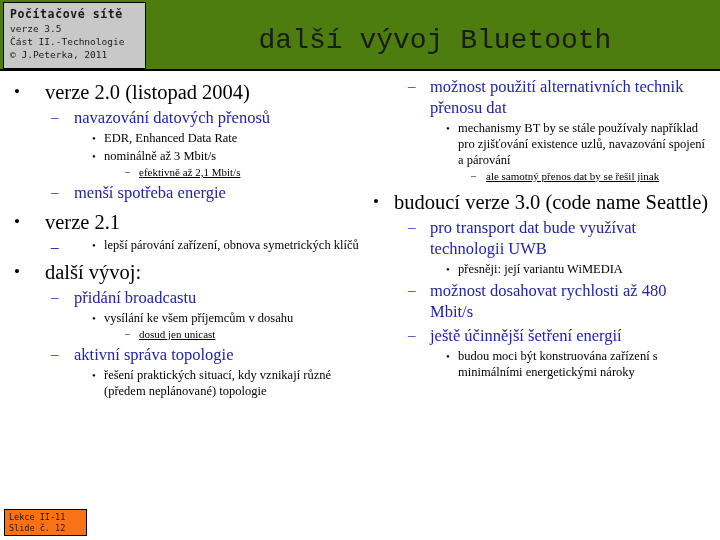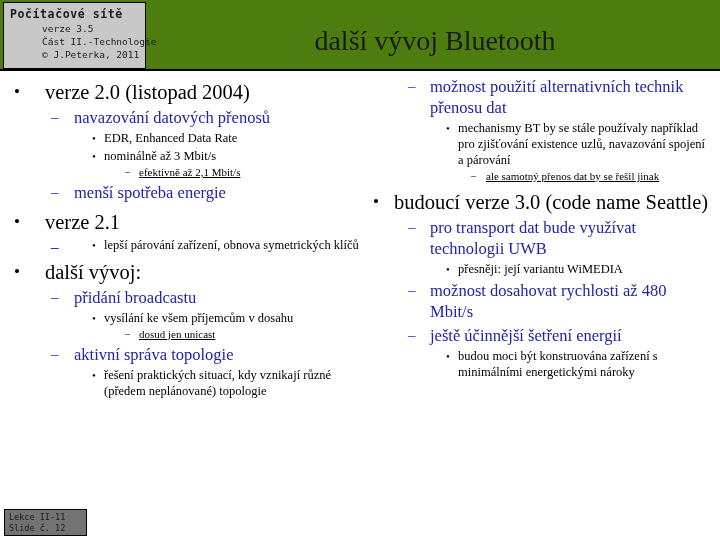--- a/index.html
+++ b/index.html
@@ -42,34 +42,34 @@
     font-size: 11.5px;
     font-weight: bold;
     letter-spacing: 0.6px;
     line-height: 15px;
     white-space: nowrap;
   }
   .course-line {
     font-size: 9.5px;
     line-height: 13px;
     white-space: nowrap;
-    margin-left: 32px;
   }
   #slide-title {
     position: absolute;
     left: 150px; top: 0;
     width: 570px;
     height: 81px;
     display: flex;
     align-items: center;
     justify-content: center;
     font-size: 28px;
     line-height: 32px;
     color: #1a1a1a;
     white-space: nowrap;
+    font-family: Liberation Mono, monospace;
   }
 
   
   #slide-body {
     position: absolute;
     left: 0; top: 73px;
     width: 720px;
     height: 467px;
   }
   .column {
@@ -173,21 +173,21 @@
   #right-column .lvl4 { padding-left: 118px; }
   #right-column .lvl4 .marker { left: 103px; }
 
   
   #footer-box {
     position: absolute;
     left: 4px;
     top: 509px;
     width: 83px;
     height: 27px;
-    background: #737373;
+    background: #f97316;
     border: 1px solid #000000;
     box-sizing: border-box;
     padding: 2px 0 16px 4px;
     font-family: "DejaVu Sans Mono", "Liberation Mono", monospace;
     font-size: 8.5px;
     line-height: 11px;
     color: #1a1a1a;
   }
   .footer-line { white-space: nowrap; }
 </style>

